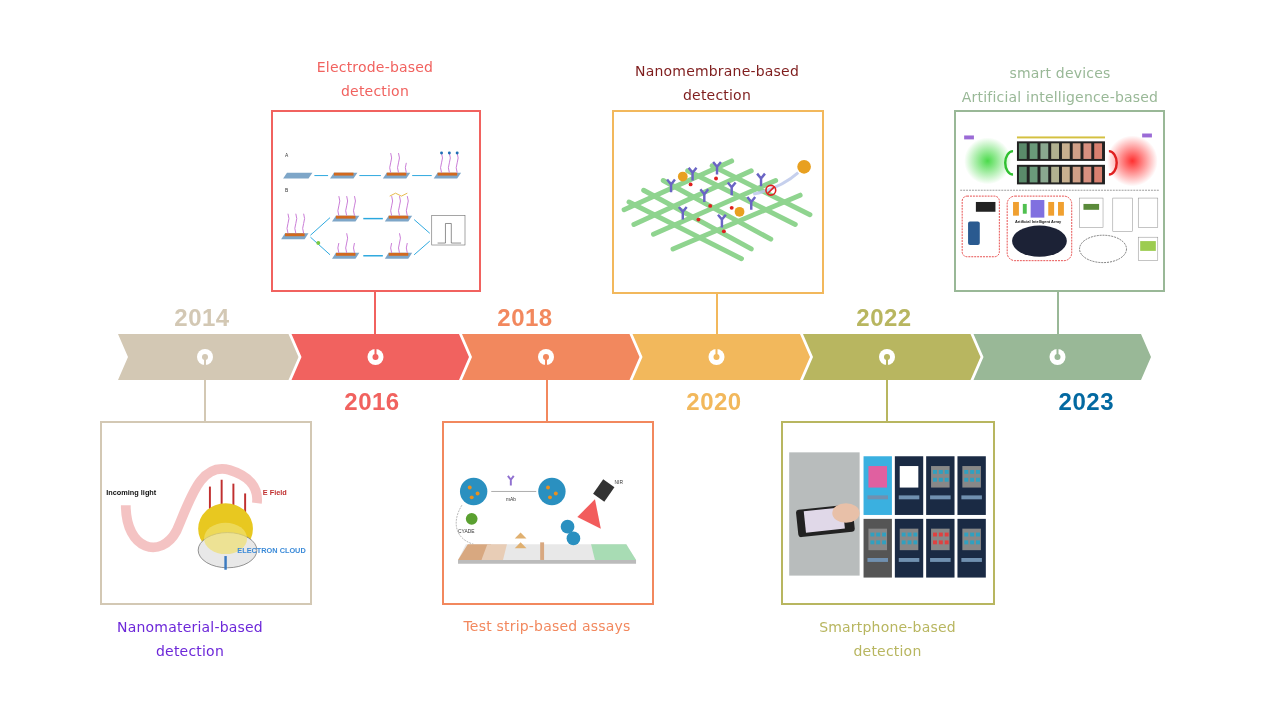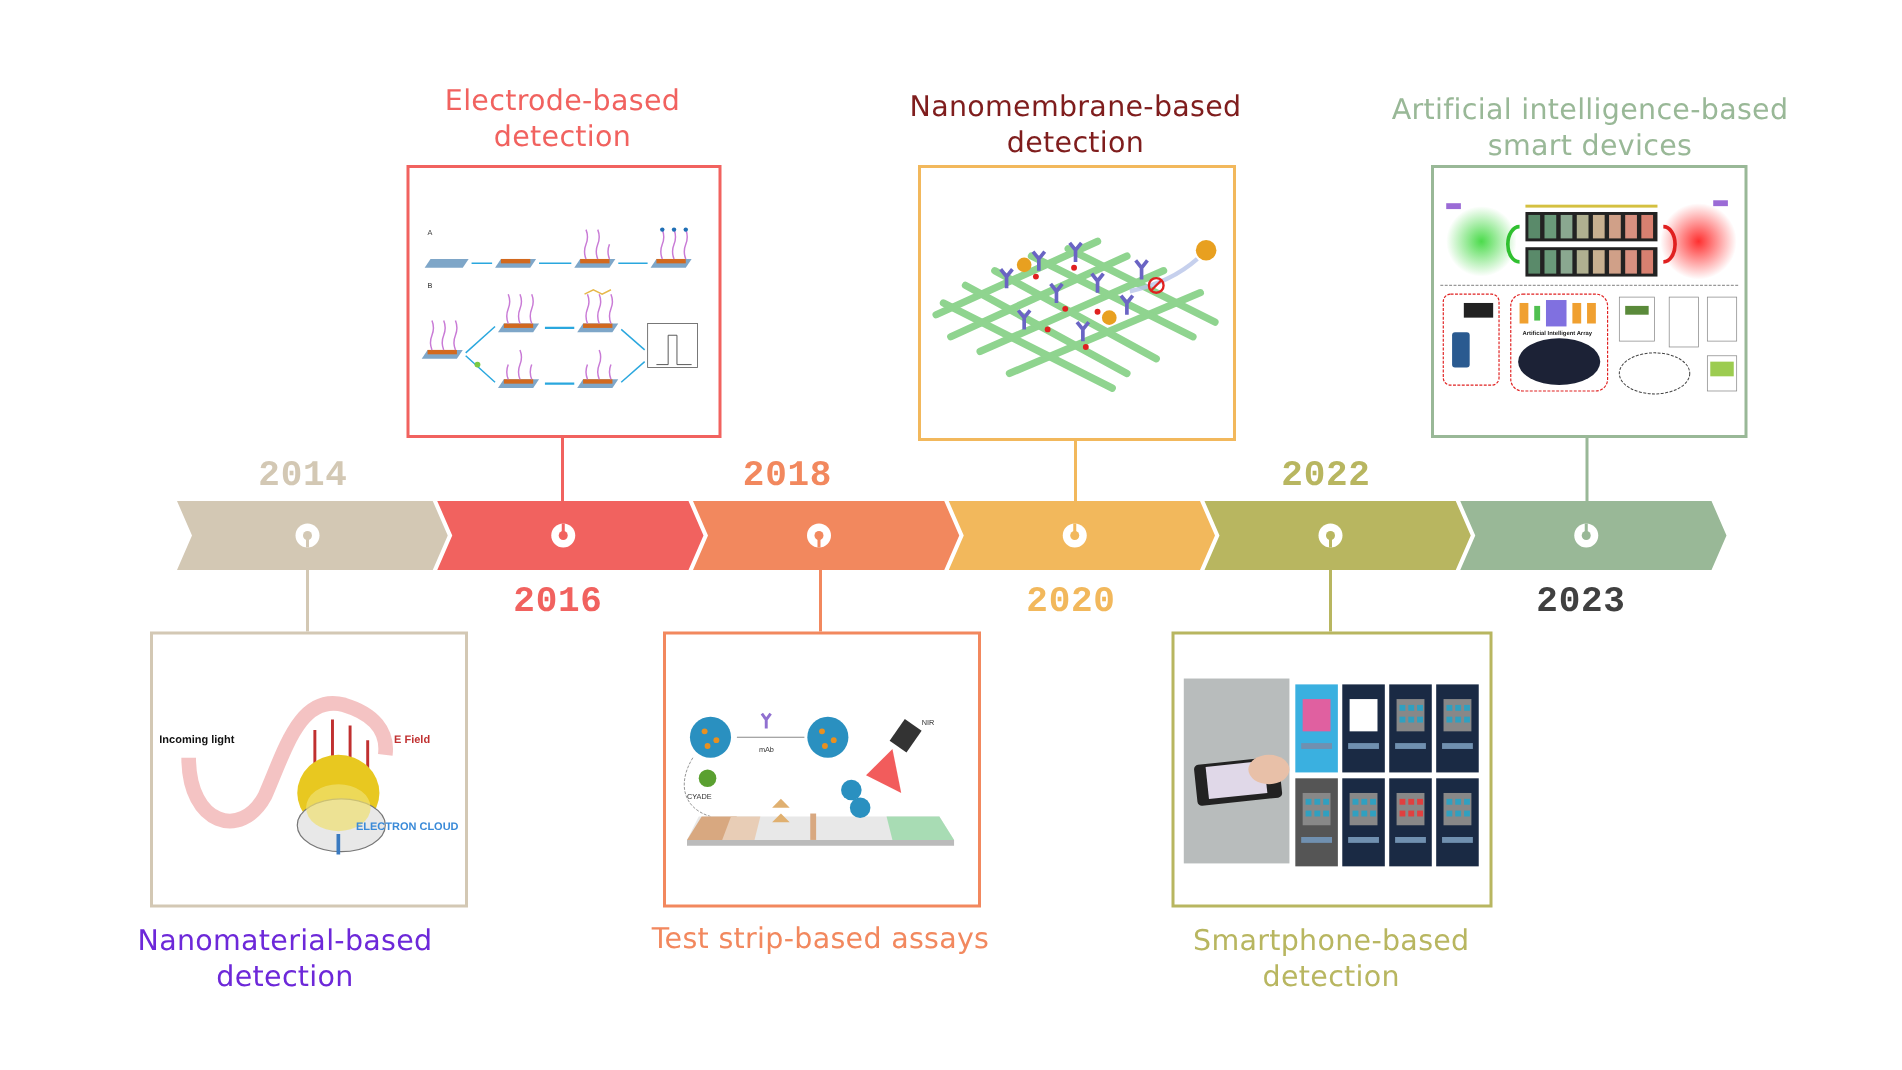--- a/index.html
+++ b/index.html
@@ -1,18 +1,18 @@
 <!DOCTYPE html>
 <html><head>
 <meta charset="utf-8">
 <style>
   html,body{margin:0;padding:0;background:#ffffff;}
   body{width:1268px;height:713px;position:relative;overflow:hidden;font-family:"DejaVu Sans","Liberation Sans",sans-serif;}
-  .caption{position:absolute;text-align:center;font-size:19px;line-height:24px;font-weight:normal;letter-spacing:0.2px;}
-  .year{position:absolute;font-size:24px;font-weight:bold;font-family:Liberation Mono, monospace;text-align:center;width:120px;letter-spacing:0.5px;}
+  .caption{position:absolute;text-align:center;font-size:14px;line-height:24px;font-weight:normal;letter-spacing:0.2px;}
+  .year{position:absolute;font-size:24px;font-weight:bold;font-family:Liberation Sans, sans-serif;text-align:center;width:120px;letter-spacing:0.5px;}
   .panel{position:absolute;background:#fff;box-sizing:border-box;border-style:solid;border-width:2px;}
   .vline{position:absolute;width:2px;}
   .panel svg{position:absolute;left:0;top:0;width:100%;height:100%;}
   #timeline{position:absolute;left:0;top:0;}
 </style>
 </head>
 <body>
 
 <svg id="timeline" width="1268" height="713" viewBox="0 0 1268 713">
   <g id="segments">
@@ -41,40 +41,40 @@
       <circle cx="1057.5" cy="357" r="3" fill="#99b897"></circle>
       <rect x="1056.5" width="2" height="8" y="349" fill="#99b897"></rect>
     </g>
 </svg>
 
 <div class="year" style="left:142px;top:304px;color:#d3c8b4;">2014</div>
 <div class="year" style="left:312px;top:388px;color:#f1625f;">2016</div>
 <div class="year" style="left:465px;top:304px;color:#f2885e;">2018</div>
 <div class="year" style="left:654px;top:388px;color:#f2b85c;">2020</div>
 <div class="year" style="left:824px;top:304px;color:#b8b660;">2022</div>
-<div class="year" style="left:994px;top:388px;color:#404040;">2023</div>
+<div class="year" style="left:994px;top:388px;color:#0369a1;text-align:right;">2023</div>
 
 <div class="vline" style="left:204px;top:370px;height:52px;background:#d3c8b4;"></div>
 <div class="vline" style="left:374px;top:290px;height:54px;background:#f1625f;"></div>
 <div class="vline" style="left:546px;top:370px;height:52px;background:#f2885e;"></div>
 <div class="vline" style="left:716px;top:292px;height:52px;background:#f2b85c;"></div>
 <div class="vline" style="left:886px;top:370px;height:52px;background:#b8b660;"></div>
 <div class="vline" style="left:1057px;top:290px;height:54px;background:#99b897;"></div>
 
 <div class="caption" style="left:250px;top:55px;width:250px;color:#f1625f;">
   <div>Electrode-based</div>
   <div>detection</div>
 </div>
 <div class="caption" style="left:587px;top:59px;width:260px;color:#7f1d1d;">
   <div>Nanomembrane-based</div>
   <div>detection</div>
 </div>
 <div class="caption" style="left:905px;top:61px;width:310px;color:#99b897;">
+  <div>smart devices</div>
   <div>Artificial intelligence-based</div>
-  <div>smart devices</div>
 </div>
 <div class="caption" style="left:70px;top:615px;width:240px;color:#6d28d9;">
   <div>Nanomaterial-based</div>
   <div>detection</div>
 </div>
 <div class="caption" style="left:412px;top:614px;width:270px;color:#f2885e;">
   <div>Test strip-based assays</div>
 </div>
 <div class="caption" style="left:765px;top:615px;width:245px;color:#b8b660;">
   <div>Smartphone-based</div>

